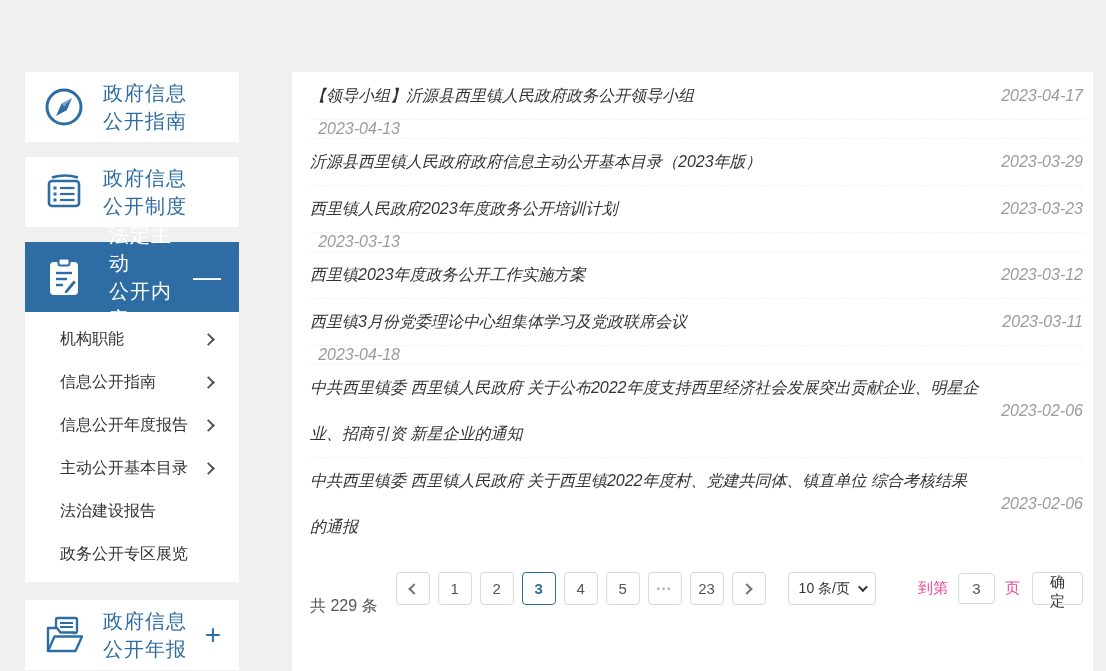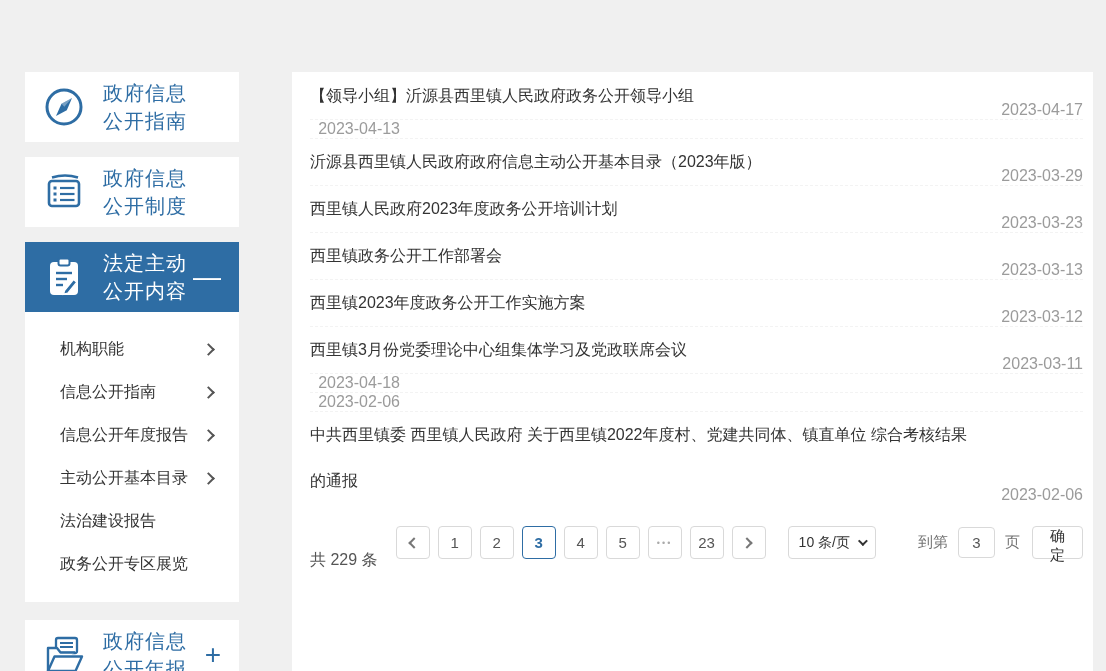--- a/index.html
+++ b/index.html
@@ -15,46 +15,47 @@
   .sidebar { position:absolute; left:25px; top:72px; width:214px;border-radius:28px; }
   .side-item {
     display:flex; align-items:center;
     background:#fff; height:70px;
     cursor:pointer;
   }
   .side-item.mb { margin-bottom:15px; }
   .side-icon { width:78px; display:flex; justify-content:center; align-items:center; flex:none; }
   .side-label { flex:1; font-size:20px; line-height:28px; color:#2e6da4; font-weight:500; letter-spacing:1px; }
   .side-toggle { font-size:28px; color:#2e6da4; margin-right:18px; font-weight:300; line-height:1; }
-  .side-item.active { background:#2e6da4; }
+  .side-item.active { background:#2e6da4;gap:6px; }
   .side-item.active .side-label { color:#fff; }
   .side-item.active .side-toggle { color:#fff; }
 
-  .submenu { background:#fff; margin-bottom:18px; padding:16px 0; }
+  .submenu { background:#fff; margin-bottom:18px; padding:6px 0; }
   .submenu-item {
     height:43px; display:flex; align-items:center; justify-content:space-between;
     padding:0 26px 0 35px; font-size:16px; color:#333; cursor:pointer;
   }
   .chev {
     width:9px; height:9px;
     border-top:2px solid #555; border-right:2px solid #555;
     transform:rotate(45deg); flex:none;
   }
 
   
   .panel {
     position:absolute; left:292px; top:72px;
     width:801px; height:599px;
     background:#fff;
     padding:1px 10px 0 18px;
   }
   .row {
-    display:flex; align-items:flex-end;
+    display:flex; align-items:center;
     border-bottom:1px dashed #f3f3f3;
     cursor:pointer;
+    font-style:italic;
   }
   .row:last-child { border-bottom:none; }
   .row-title {
     flex:1; font-size:16px; color:#333;
     line-height:46px; padding-right:14px;
   }
   .row-date { font-size:16px; color:#9b9b9b; white-space:nowrap; width:90px; text-align:right; flex:none; }
 
   
   .pager { display:flex; align-items:center; margin-top:10px; }
@@ -74,21 +75,21 @@
 
   .psize {
     height:33px; padding:0 10px; margin-left:14px;
     border:1px solid #d9d9d9; border-radius:4px; background:#fff;
     display:flex; align-items:center; gap:8px;
     font-size:14px; color:#333; cursor:pointer; white-space:nowrap;
   }
   .caret { width:7px; height:7px; border-bottom:2px solid #333; border-right:2px solid #333; transform:rotate(45deg) translateY(-2px); }
 
   .goto { display:flex; align-items:center; margin-left:42px; }
-  .goto-label { font-size:15px; color:#737373; white-space:nowrap; }
+  .goto-label { font-size:15px; color:#ec4899; white-space:nowrap; }
   .goto-input {
     width:37px; height:31px; margin:0 10px;
     border:1px solid #d9d9d9; border-radius:4px;
     text-align:center; font-size:15px; color:#555; font-family:inherit;
   }
   .confirm {
     height:33px; padding:0 12px; margin-left:12px;
     background:#fff; border:1px solid #d9d9d9; border-radius:4px;
     font-size:15px; color:#333; font-family:inherit; cursor:pointer;
   }
@@ -205,35 +206,35 @@
     </div>
     <div class="row">
       <span class="row-title">沂源县西里镇人民政府政府信息主动公开基本目录（2023年版）</span>
       <span class="row-date">2023-03-29</span>
     </div>
     <div class="row">
       <span class="row-title">西里镇人民政府2023年度政务公开培训计划</span>
       <span class="row-date">2023-03-23</span>
     </div>
     <div class="row">
-      <span class="row-title">西里镇政务公开工作部署会</span>
       <span class="row-date">2023-03-13</span>
     </div>
     <div class="row">
       <span class="row-title">西里镇2023年度政务公开工作实施方案</span>
       <span class="row-date">2023-03-12</span>
     </div>
     <div class="row">
       <span class="row-title">西里镇3月份党委理论中心组集体学习及党政联席会议</span>
       <span class="row-date">2023-03-11</span>
     </div>
     <div class="row">
       <span class="row-date">2023-04-18</span>
     </div>
     <div class="row">
+      <span class="row-title">中共西里镇委 西里镇人民政府 关于公布2022年度支持西里经济社会发展突出贡献企业、明星企业、招商引资 新星企业的通知</span>
       <span class="row-date">2023-02-06</span>
     </div>
     <div class="row">
       <span class="row-title">中共西里镇委 西里镇人民政府 关于西里镇2022年度村、党建共同体、镇直单位 综合考核结果的通报</span>
       <span class="row-date">2023-02-06</span>
     </div>
   </div>
 
   <div class="pager">
     <span class="total">共 229 条</span>

